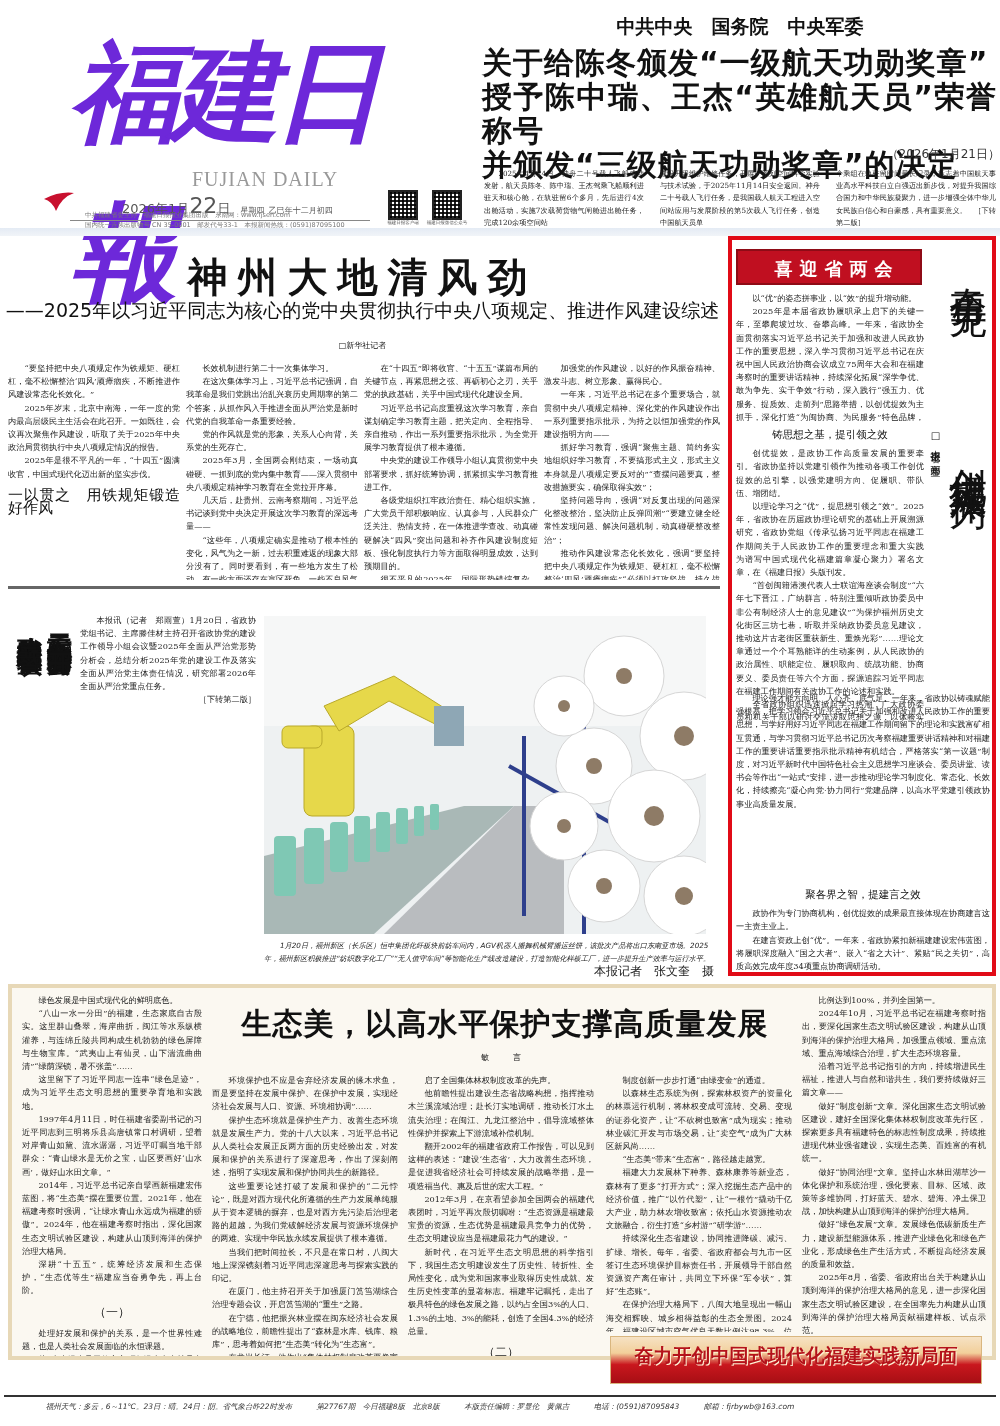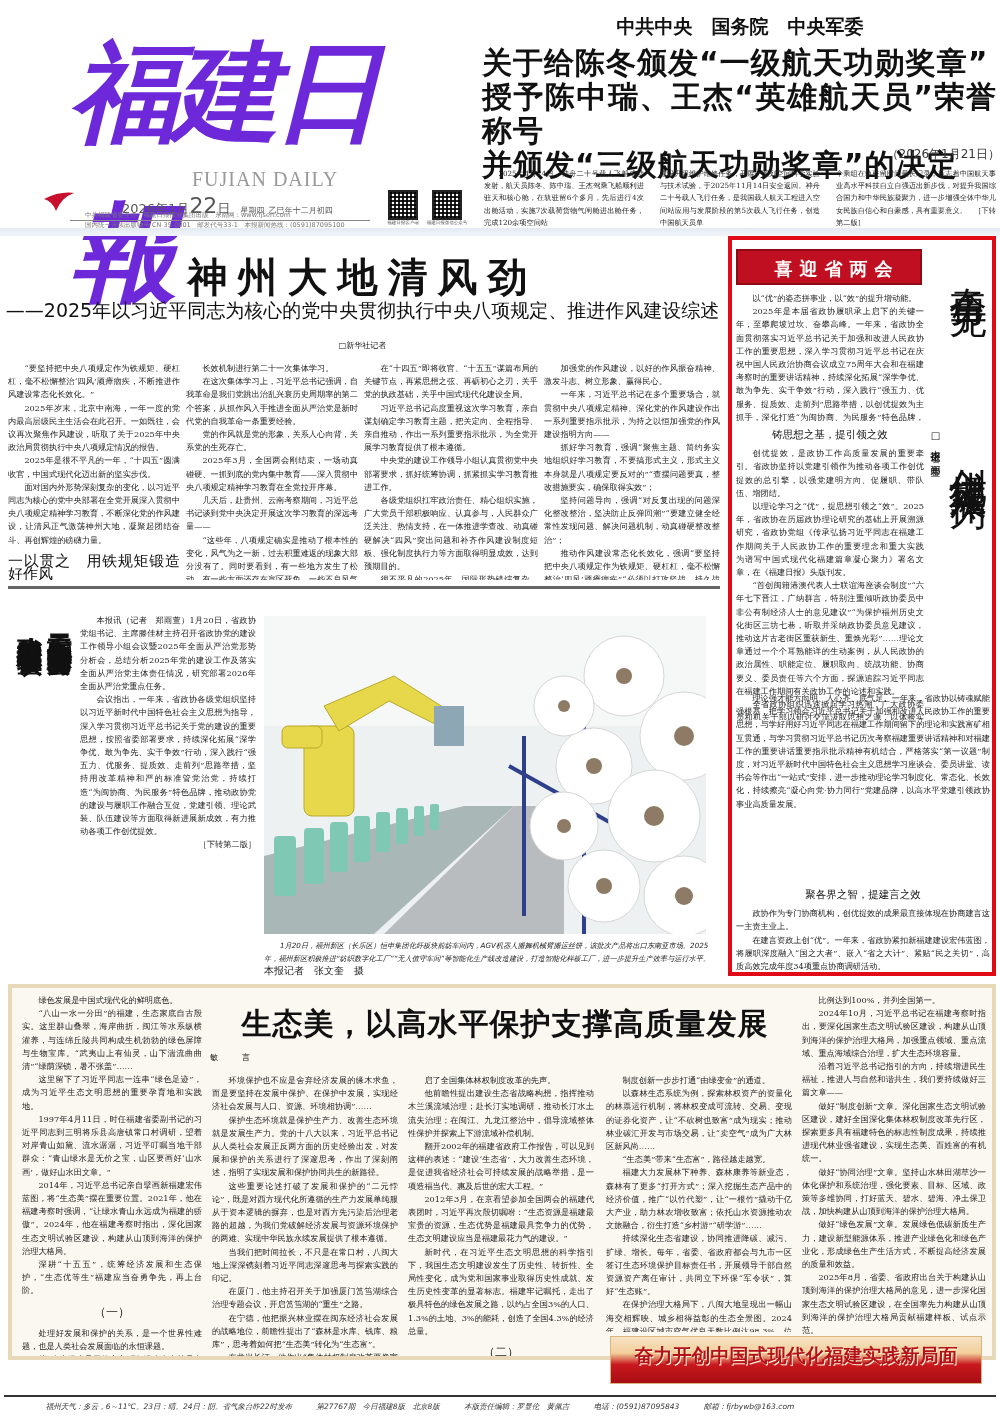--- a/index.html
+++ b/index.html
@@ -41,21 +41,21 @@
   .caption { left: 264px; top: 940px; width: 450px; font-size: 7.2px; line-height: 12.5px; color: #222; font-style: italic; }
   
   .red-box { left: 728px; top: 236px; width: 268px; height: 740px; border: 4px solid #e10b17; }
   .banner { left: 736px; top: 249px; width: 186px; height: 36px; background: #c00f20; color: #fff; font-size: 18px; font-weight: bold; letter-spacing: 7px; text-align: center; line-height: 36px; border: 2px solid #8e0b16; padding-left: 16px; }
   .vmain { writing-mode: vertical-rl; font-family: "DejaVu Serif", serif; font-size: 38px; line-height: 44px; letter-spacing: 4px; }
   .vbyline { writing-mode: vertical-rl; font-size: 10px; letter-spacing: 1px; }
   .box-sub { font-family: "DejaVu Serif", serif; font-size: 10.5px; text-align: center; text-indent: 0 !important; margin: 4px 0 6px; color:#111; }
   
   .bottom-frame { left: 8px; top: 984px; width: 988px; height: 376px; border: 4px solid #e7d8b7; background: #fbf8f1; }
   .eco-headline { left: 210px; top: 1004px; width: 590px; text-align: center; font-size: 30px; font-weight: bold; letter-spacing: 1px; }
-  .eco-byline { left: 210px; top: 1052px; width: 590px; text-align: left; font-size: 8px; letter-spacing: 8px; font-family: "DejaVu Serif", serif; }
+  .eco-byline { left: 210px; top: 1052px; width: 590px; text-align: center; font-size: 8px; letter-spacing: 8px; font-family: "DejaVu Serif", serif; }
   .sec-mark { text-align: center; text-indent: 0 !important; font-size: 12px; margin: 8px 0; }
   .slogan { left: 610px; top: 1336px; width: 372px; height: 48px; background: linear-gradient(180deg,#f6e2c4 0%,#f2cf9a 35%,#c9171e 60%,#a70e14 100%); border: 1px solid #d9b67f; }
   .slogan-text { position: absolute; left: 0; top: 6px; width: 100%; text-align: center; color: #b4121a; font-size: 19px; font-weight: bold; letter-spacing: 0px; text-shadow: 1px 1px 0 #fff3d6; }
   .footer-rule { left: 4px; top: 1395px; width: 992px; height: 2px; background: #333; }
   .footer { left: 0; top: 1402px; width: 840px; text-align: center; font-size: 7.5px; color: #333; word-spacing: 2px; font-style: italic; }
   .footer span { margin: 0 10px; }
 </style>
 </head>
 <body>
 
@@ -103,21 +103,20 @@
 <div class="abs blue-rule"></div>
 
 <div class="abs main-headline">神州大地清风劲</div>
 <div class="abs main-sub">——2025年以习近平同志为核心的党中央贯彻执行中央八项规定、推进作风建设综述</div>
 <div class="abs main-byline">□新华社记者</div>
 
 <div class="abs col" id="ms0" style="left:8px;top:362px;width:172px;height:218px">
     <p>“要坚持把中央八项规定作为铁规矩、硬杠杠，毫不松懈整治‘四风’顽瘴痼疾，不断推进作风建设常态化长效化。”</p>
     <p>2025年岁末，北京中南海，一年一度的党内最高层级民主生活会在此召开。一如既往，会议再次聚焦作风建设，听取了关于2025年中央政治局贯彻执行中央八项规定情况的报告。</p>
     <p>2025年是很不平凡的一年，“十四五”圆满收官，中国式现代化迈出新的坚实步伐。</p>
-    <p>面对国内外形势深刻复杂的变化，以习近平同志为核心的党中央部署在全党开展深入贯彻中央八项规定精神学习教育，不断深化党的作风建设，让清风正气激荡神州大地，凝聚起团结奋斗、再创辉煌的磅礴力量。</p>
     <p class="sub-head">一以贯之　用铁规矩锻造好作风</p>
   </div>
 <div class="abs col" id="ms1" style="left:186px;top:362px;width:172px;height:218px">
     <p>长效机制进行第二十一次集体学习。</p>
     <p>在这次集体学习上，习近平总书记强调，自我革命是我们党跳出治乱兴衰历史周期率的第二个答案，从抓作风入手推进全面从严治党是新时代党的自我革命一条重要经验。</p>
     <p>党的作风就是党的形象，关系人心向背，关系党的生死存亡。</p>
     <p>2025年3月，全国两会刚结束，一场动真碰硬、一抓到底的党内集中教育——深入贯彻中央八项规定精神学习教育在全党拉开序幕。</p>
     <p>几天后，赴贵州、云南考察期间，习近平总书记谈到党中央决定开展这次学习教育的深远考量——</p>
     <p>“这些年，八项规定确实是推动了根本性的变化，风气为之一新，过去积重难返的现象大部分没有了。同时要看到，有一些地方发生了松动，有一些方面还存在盲区死角，一些不良风气出现了反弹回潮。钉钉子嘛，再钉几下，久久为功，化风为俗。”</p>
   </div>
@@ -134,21 +133,20 @@
     <p>抓好学习教育，强调“聚焦主题、简约务实地组织好学习教育，不要搞形式主义，形式主义本身就是八项规定要反对的”“查摆问题要真，整改措施要实，确保取得实效”；</p>
     <p>坚持问题导向，强调“对反复出现的问题深化整改整治，坚决防止反弹回潮”“要建立健全经常性发现问题、解决问题机制，动真碰硬整改整治”；</p>
     <p>推动作风建设常态化长效化，强调“要坚持把中央八项规定作为铁规矩、硬杠杠，毫不松懈整治‘四风’顽瘴痼疾”“必须以打攻坚战、持久战的决心和恒心，横而不舍落实中央八项规定精神”；</p>
   </div>
 <div class="abs hr-dark" style="left:8px;top:586px;width:712px"></div>
 
 <div class="abs vtitle" style="left:44px;top:616px;height:360px">二〇二五年全面从严治党形势分析会召开</div>
 <div class="abs vtitle" style="left:14px;top:616px;height:360px">省政协党的建设工作领导小组会议暨</div>
 <div class="abs col" id="cm" style="left:80px;top:614px;width:176px;height:360px">
     <p>本报讯（记者　郑雨萱）1月20日，省政协党组书记、主席滕佳材主持召开省政协党的建设工作领导小组会议暨2025年全面从严治党形势分析会，总结分析2025年党的建设工作及落实全面从严治党主体责任情况，研究部署2026年全面从严治党重点任务。</p>
-    <p>会议指出，一年来，省政协各级党组织坚持以习近平新时代中国特色社会主义思想为指导，深入学习贯彻习近平总书记关于党的建设的重要思想，按照省委部署要求，持续深化拓展“深学争优、敢为争先、实干争效”行动，深入践行“强五力、优服务、提质效、走前列”思路举措，坚持用改革精神和严的标准管党治党，持续打造“为闽协商、为民服务”特色品牌，推动政协党的建设与履职工作融合互促，党建引领、理论武装、队伍建设等方面取得新进展新成效，有力推动各项工作创优提效。</p>
     <p class="cont">［下转第二版］</p>
   </div>
 
 <div class="abs photo" title="智能化纺织车间：黄色机械臂与丝饼生产线">
   <svg width="442" height="318" viewBox="0 0 442 318">
     <rect width="442" height="318" fill="#eef1f2"></rect>
     <rect x="0" y="0" width="442" height="110" fill="#f6f7f7"></rect>
     <polygon points="120,318 250,190 300,190 300,318" fill="#b9bcbf"></polygon>
     <polygon points="0,240 200,190 250,190 110,318 0,318" fill="#a9b8b6"></polygon>
     <g fill="#7fc8b4">
@@ -189,21 +187,21 @@
       <circle cx="300" cy="90" r="6"></circle>
         <circle cx="390" cy="200" r="10"></circle>
         <circle cx="300" cy="210" r="7"></circle>
       <circle cx="420" cy="280" r="9"></circle>
         <circle cx="340" cy="270" r="8"></circle>
     </g>
   </svg>
 </div>
 <div class="abs caption">
   <span style="margin-left:16px">1月20日，福州新区（长乐区）恒申集团化纤板块前纺车间内，AGV机器人搬舞机械臂搬运丝饼，该批次产品将出口东南亚市场。2025年，福州新区积极推进“纺织数字化工厂”“无人值守车间”等智能化生产线改造建设，打造智能化样板工厂，进一步提升生产效率与运行水平。</span>
-  <div style="text-align:left;font-style:normal;font-size:10px">本报记者　张文奎　摄</div>
+  <div style="text-align:right;font-style:normal;font-size:12px">本报记者　张文奎　摄</div>
 </div>
 
 <div class="abs red-box"></div>
 <div class="abs banner">喜迎省两会</div>
 <div class="abs vmain" style="left:946px;top:258px">奋勇争先</div>
 <div class="abs vmain" style="left:946px;top:438px">创优提效展作为</div>
 <div class="abs vbyline" style="left:928px;top:430px">□本报记者　郑雨萱</div>
 <div class="abs col" id="cf-intro" style="left:736px;top:292px;width:188px;height:130px">
     <p>以“优”的姿态拼事业，以“效”的提升增动能。</p>
     <p>2025年是本届省政协履职承上启下的关键一年，至攀爬坡过坎、奋攀高峰。一年来，省政协全面贯彻落实习近平总书记关于加强和改进人民政协工作的重要思想，深入学习贯彻习近平总书记在庆祝中国人民政治协商会议成立75周年大会和在福建考察时的重要讲话精神，持续深化拓展“深学争优、敢为争先、实干争效”行动，深入践行“强五力、优服务、提质效、走前列”思路举措，以创优提效为主抓手，深化打造“为闽协商、为民服务”特色品牌，推动各项工作奋勇争先、再上台阶。</p>

